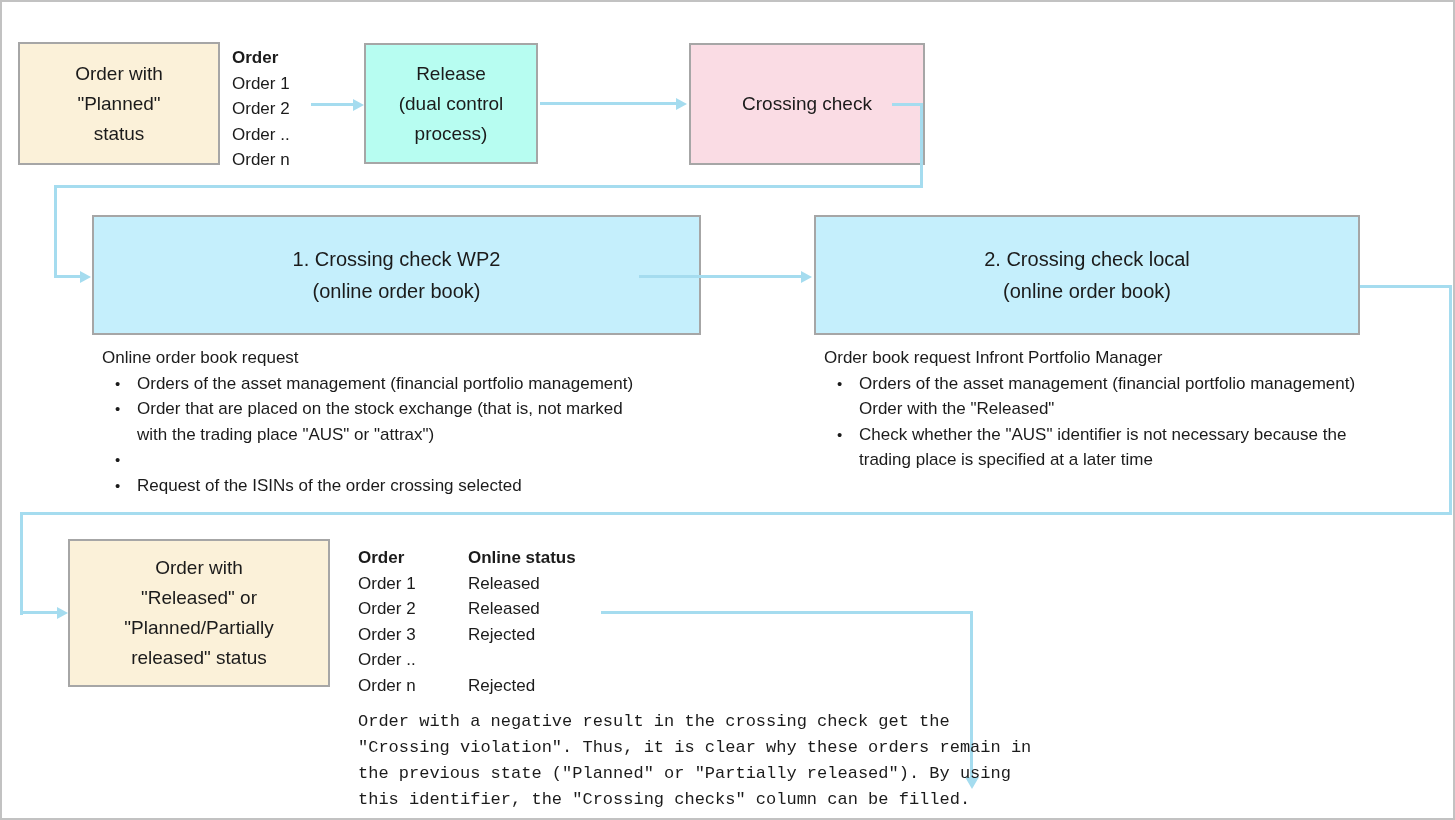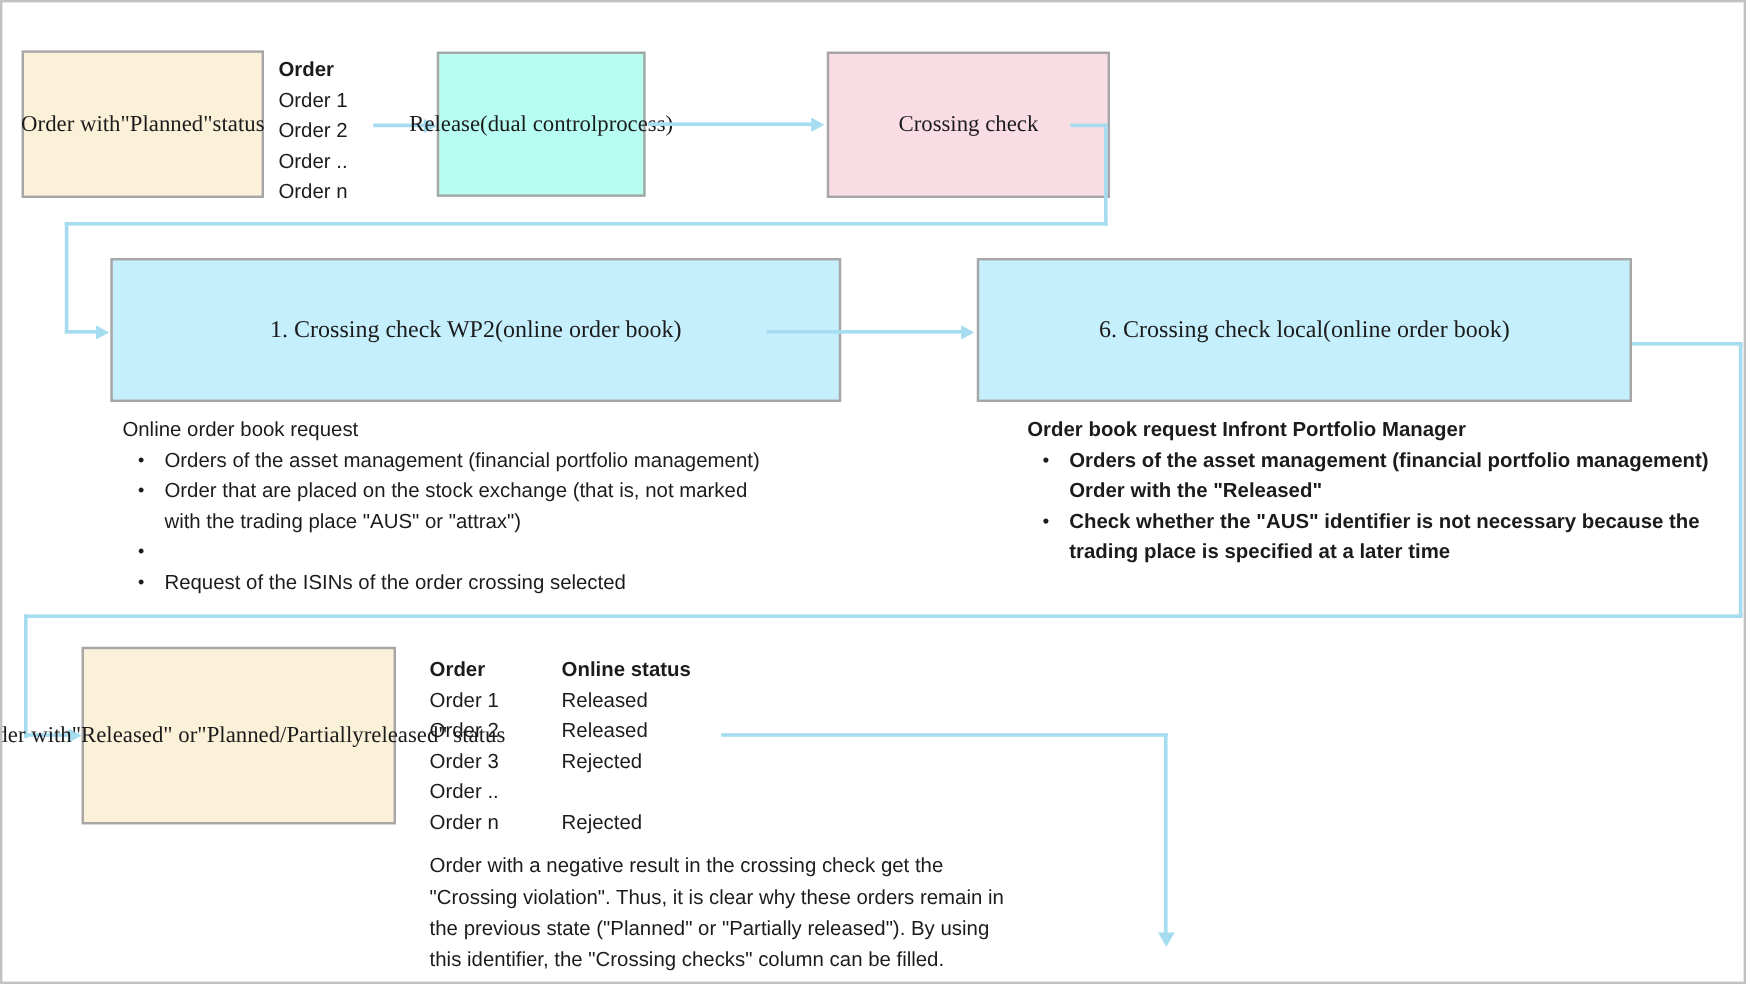--- a/index.html
+++ b/index.html
@@ -9,23 +9,22 @@
     background:#ffffff;
     border:2px solid #c2c2c2;
     box-sizing:border-box;
     overflow:hidden;
     font-family:"Liberation Sans","DejaVu Sans",sans-serif;
     color:#1b1b1b;
   }
   .box{
     position:absolute;box-sizing:border-box;
     border:2px solid #a6a6a6;
-    display:flex;flex-direction:row;align-items:center;justify-content:center;
+    display:flex;flex-direction:column;align-items:center;justify-content:center;
     text-align:center;
-    font-family:Liberation Serif, serif;
   }
   .cream{background:#fbf1d9;}
   .aqua{background:#b7fdf1;}
   .pink{background:#fadce4;}
   .blue{background:#c5effc;}
   .box .ln{font-size:19px;line-height:30px;white-space:nowrap;}
   .blue .ln{font-size:20px;line-height:32px;}
   .listcol{position:absolute;font-size:17px;line-height:25.5px;}
   .listcol div{white-space:nowrap;}
   .bold{font-weight:bold;}
@@ -99,21 +98,21 @@
     <div class="ln">1. Crossing check WP2</div>
     <div class="ln">(online order book)</div>
   </div>
 
   <div>
     <div class="cline" style="left:637px;top:273px;width:163px;height:3px;"></div>
     <div class="arr-r" style="left:799px;top:268.5px;"></div>
   </div>
 
   <div class="box blue" style="left:812px;top:213px;width:546px;height:120px;">
-    <div class="ln">6. Crossing check local</div>
+    <div class="ln">2. Crossing check local</div>
     <div class="ln">(online order book)</div>
   </div>
 
   <div class="detail" style="left:100px;top:343px;">
     <div class="title">Online order book request</div>
     <div class="bullet">
       <span class="dot">•</span>
       <div class="blines">
         <div>Orders of the asset management (financial portfolio management)</div>
       </div>
@@ -129,21 +128,21 @@
       <span class="dot">•</span>
     </div>
     <div class="bullet">
       <span class="dot">•</span>
       <div class="blines">
         <div>Request of the ISINs of the order crossing selected</div>
       </div>
     </div>
   </div>
 
-  <div class="detail" style="left:854px;top:343px;font-weight:bold;">
+  <div class="detail" style="left:822px;top:343px;">
     <div class="title">Order book request Infront Portfolio Manager</div>
     <div class="bullet">
       <span class="dot">•</span>
       <div class="blines">
         <div>Orders of the asset management (financial portfolio management)</div>
         <div>Order with the "Released"</div>
       </div>
     </div>
     <div class="bullet">
       <span class="dot">•</span>
@@ -184,20 +183,20 @@
     <span>Order n</span>
     <span>Rejected</span>
   </div>
 
   <div>
     <div class="cline" style="left:599px;top:609px;width:372px;height:3px;"></div>
     <div class="cline" style="left:968px;top:609px;width:3px;height:167px;"></div>
     <div class="arr-d" style="left:962.5px;top:775px;"></div>
   </div>
 
-  <div class="note" style="left:356px;top:707px;">
+  <div class="note" style="left:356px;top:707px;font-family:Liberation Mono, monospace;">
     <div>Order with a negative result in the crossing check get the</div>
     <div>"Crossing violation". Thus, it is clear why these orders remain in</div>
     <div>the previous state ("Planned" or "Partially released"). By using</div>
     <div>this identifier, the "Crossing checks" column can be filled.</div>
   </div>
 
 </div>
 
 </body></html>

